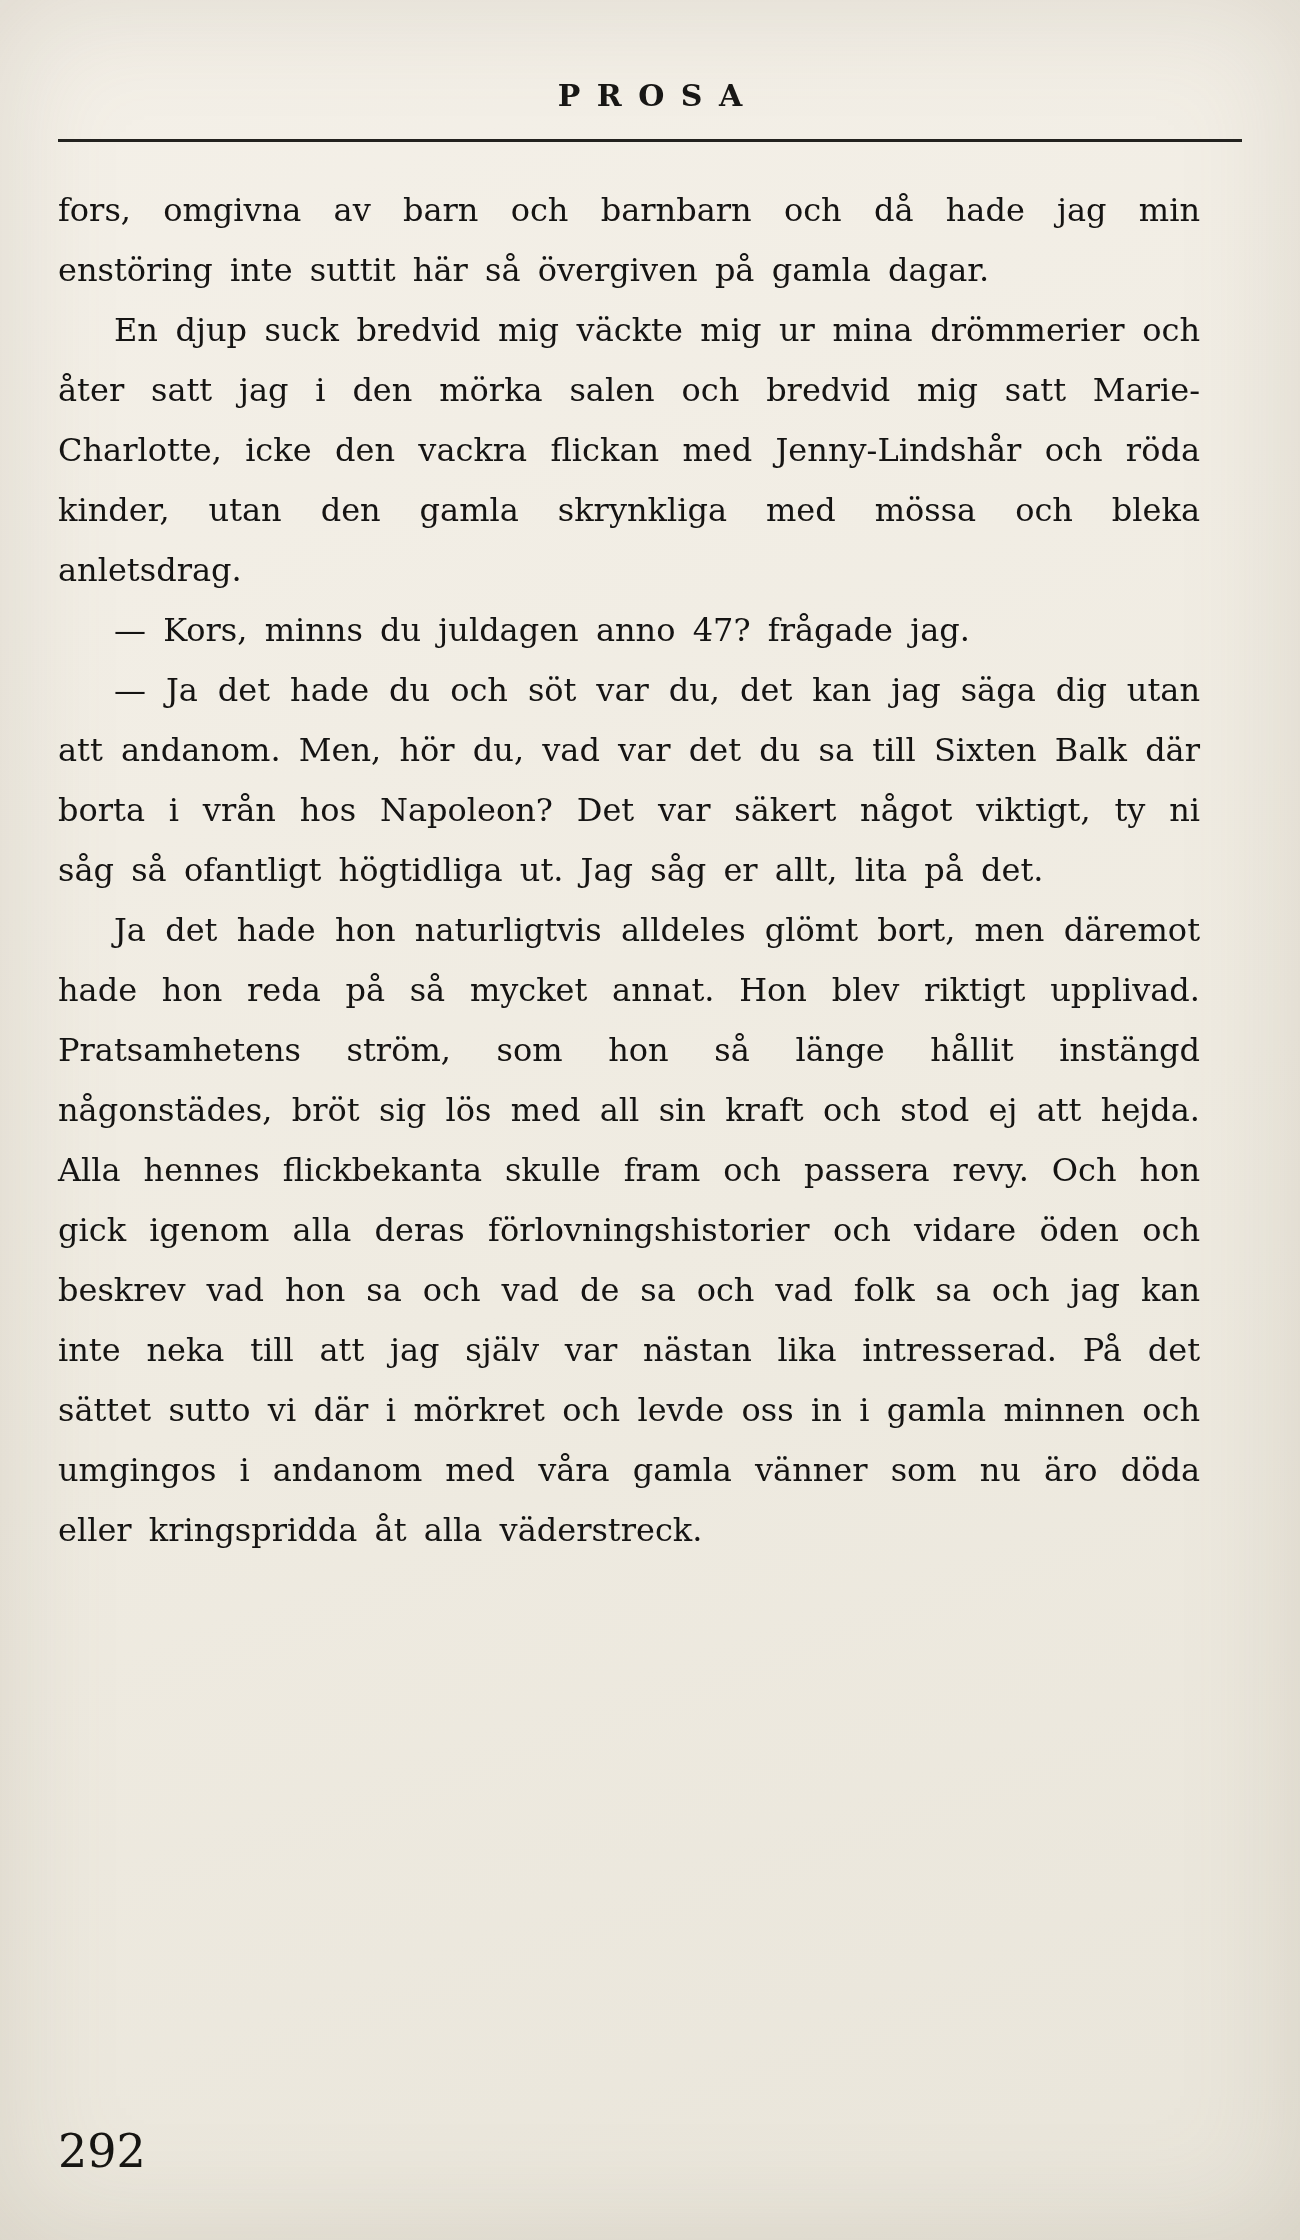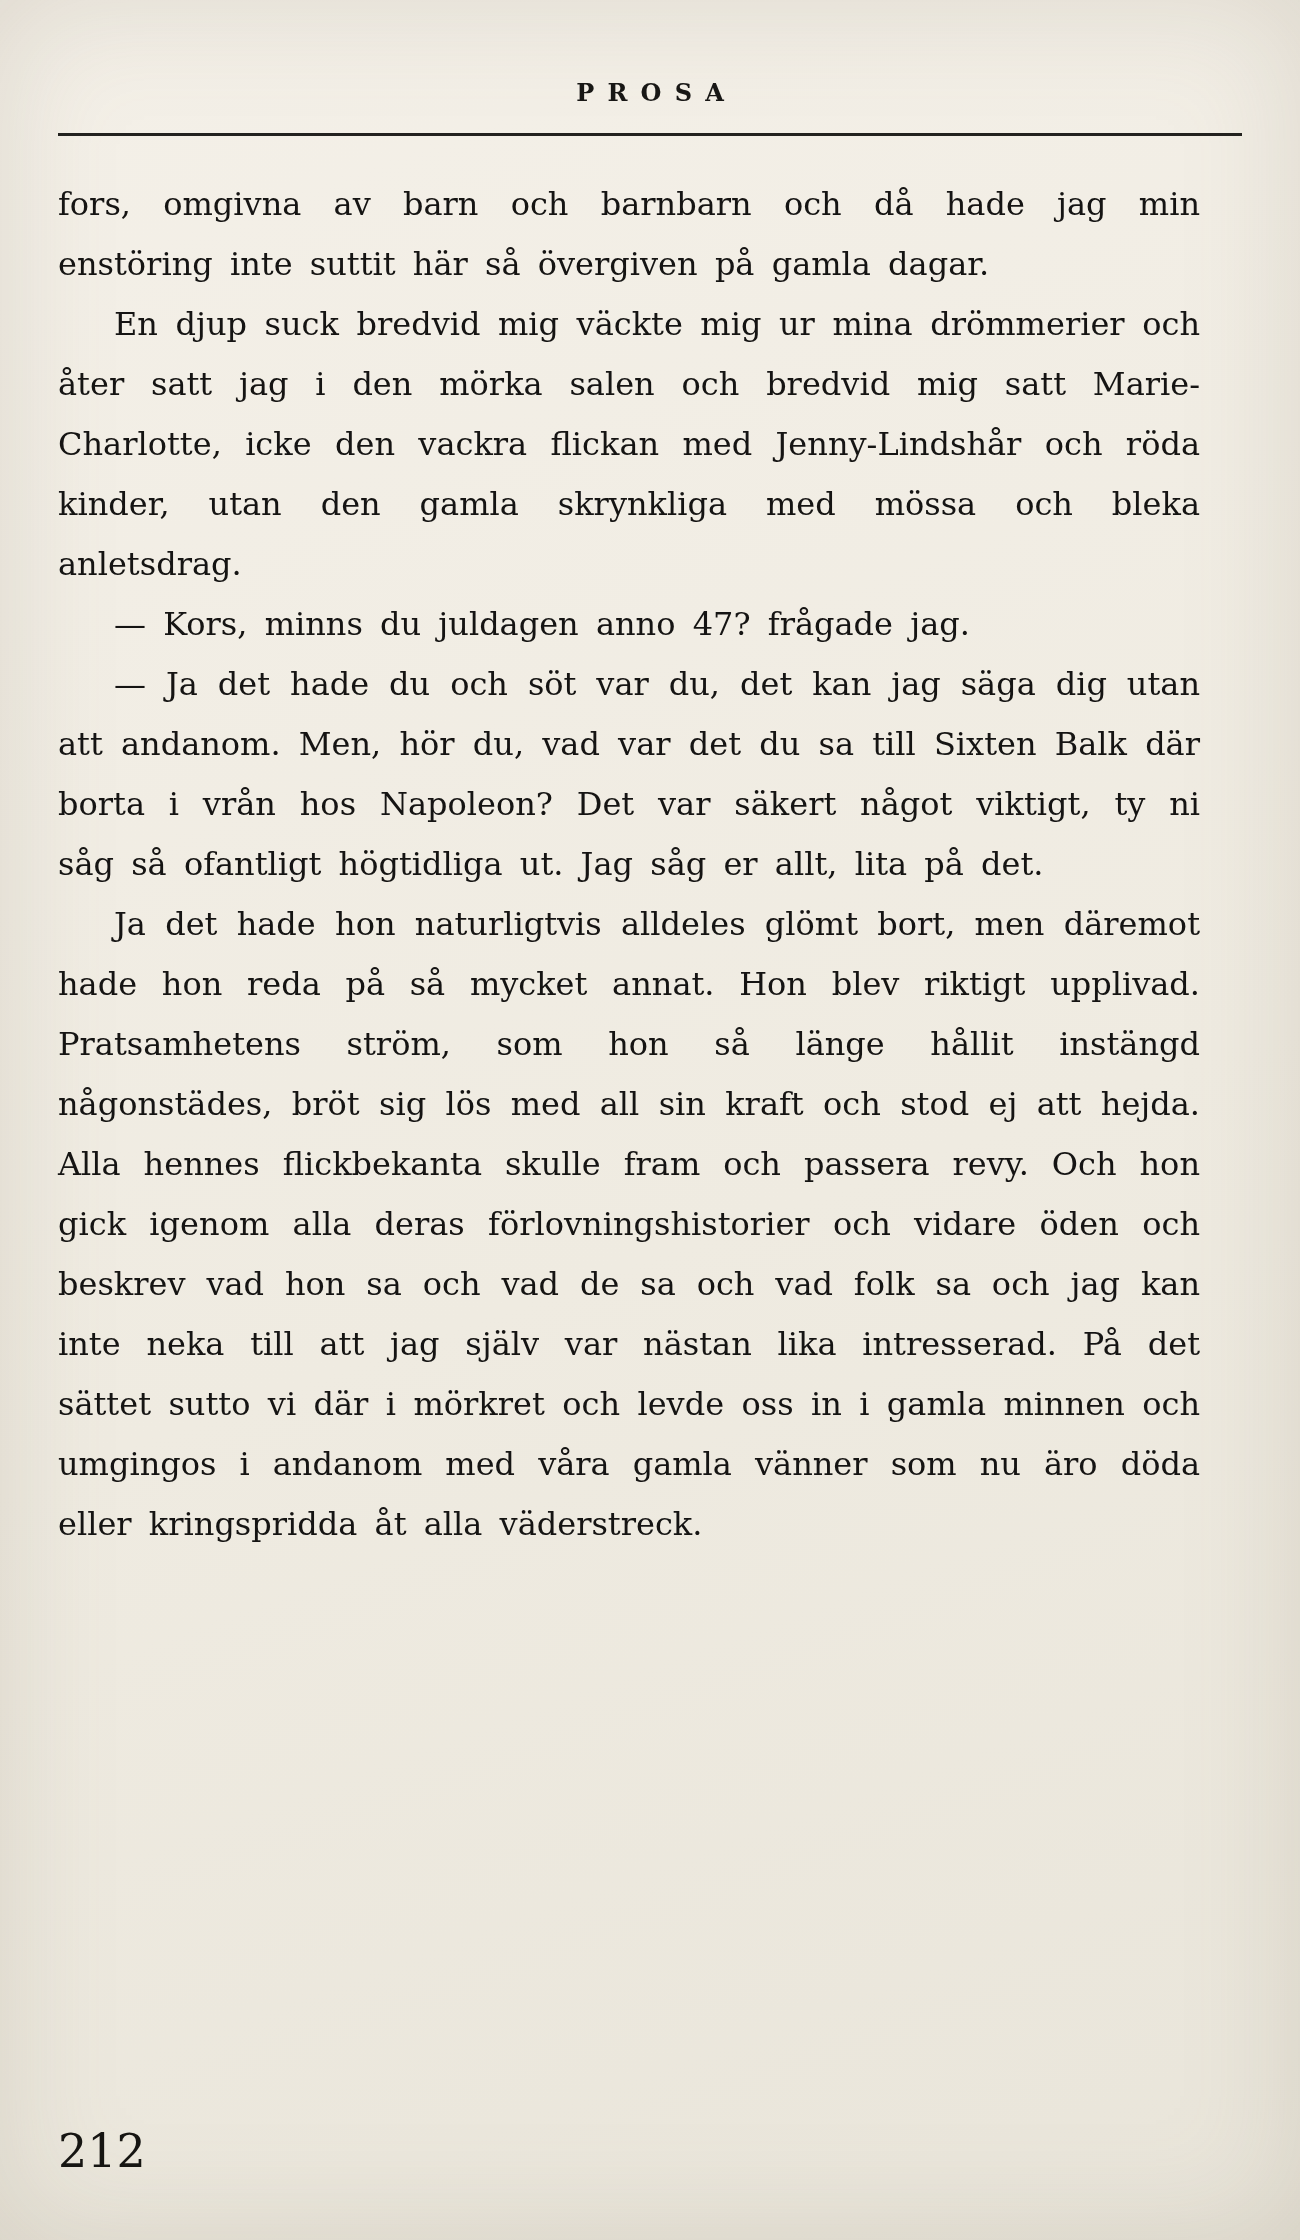--- a/index.html
+++ b/index.html
@@ -18,21 +18,21 @@
     box-sizing: border-box;
   }
   .page {
     width: 100%;
     height: 100%;
     box-sizing: border-box;
     padding: 78px 58px 0 58px;
   }
   .running-head {
     text-align: center;
-    font-size: 24px;
+    font-size: 30px;
     letter-spacing: 0.55em;
     text-indent: 0.55em; 
     font-weight: 600;
     color: #181715;
   }
   .head-rule {
     border: none;
     border-top: 3px solid #23221f;
     margin: 26px 0 0 0;
     width: 100%;
@@ -70,15 +70,15 @@
   <hr class="head-rule">
 
   <div class="body-text">
     <p class="continued">fors, omgivna av barn och barnbarn och då hade jag min enstöring inte suttit här så övergiven på gamla dagar.</p>
     <p class="indent">En djup suck bredvid mig väckte mig ur mina drömmerier och åter satt jag i den mörka salen och bredvid mig satt Marie-Charlotte, icke den vackra flickan med Jenny-Lindshår och röda kinder, utan den gamla skrynkliga med mössa och bleka anletsdrag.</p>
     <p class="indent">— Kors, minns du juldagen anno 47? frågade jag.</p>
     <p class="indent">— Ja det hade du och söt var du, det kan jag säga dig utan att andanom. Men, hör du, vad var det du sa till Sixten Balk där borta i vrån hos Napoleon? Det var säkert något viktigt, ty ni såg så ofantligt högtidliga ut. Jag såg er allt, lita på det.</p>
     <p class="indent">Ja det hade hon naturligtvis alldeles glömt bort, men däremot hade hon reda på så mycket annat. Hon blev riktigt upplivad. Pratsamhetens ström, som hon så länge hållit instängd någonstädes, bröt sig lös med all sin kraft och stod ej att hejda. Alla hennes flickbekanta skulle fram och passera revy. Och hon gick igenom alla deras förlovningshistorier och vidare öden och beskrev vad hon sa och vad de sa och vad folk sa och jag kan inte neka till att jag själv var nästan lika intresserad. På det sättet sutto vi där i mörkret och levde oss in i gamla minnen och umgingos i andanom med våra gamla vänner som nu äro döda eller kringspridda åt alla väderstreck.</p>
   </div>
 
-  <div class="page-number">212</div>
+  <div class="page-number">292</div>
 
 </div>
 
 </body></html>

